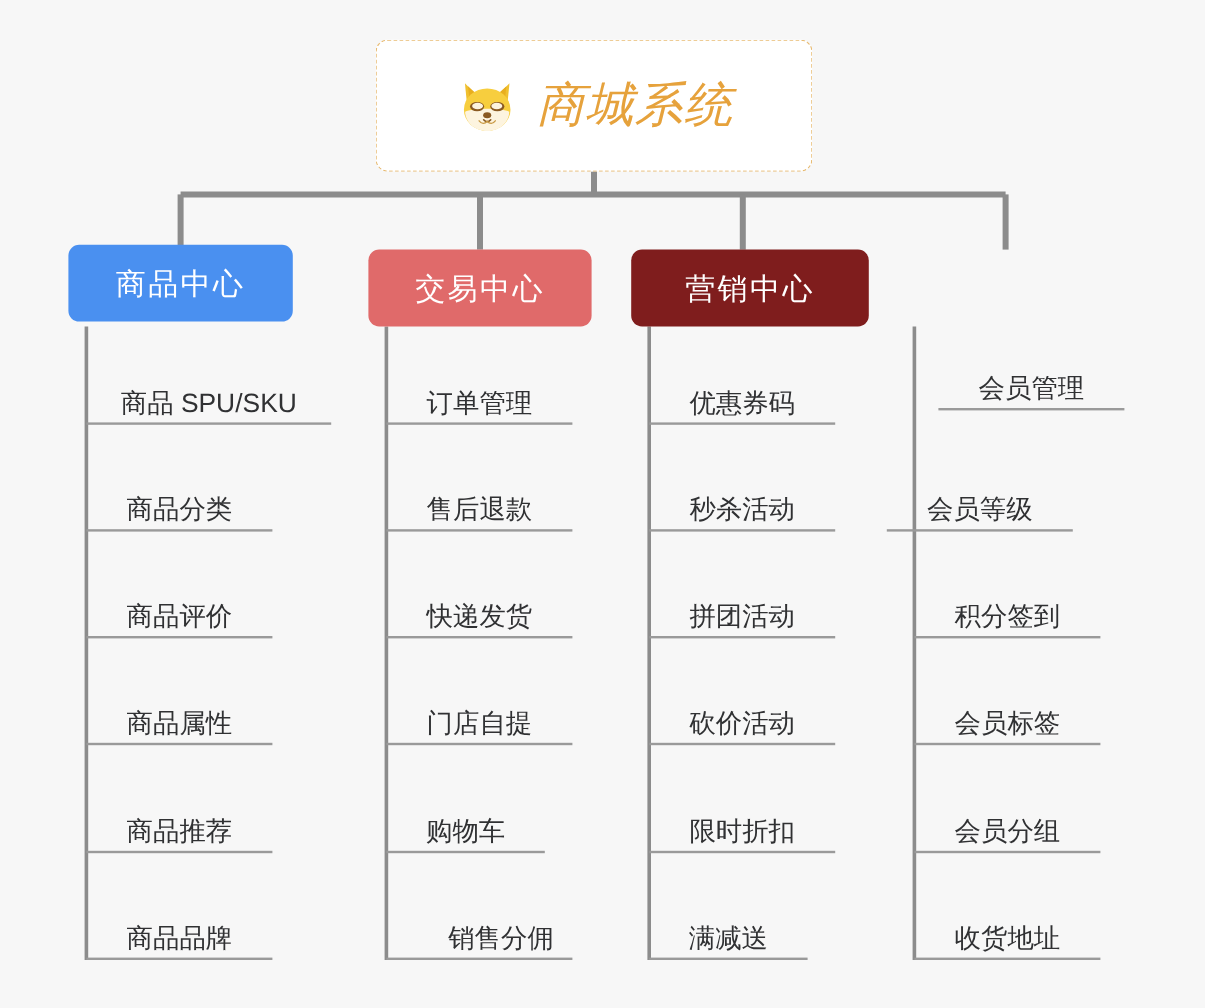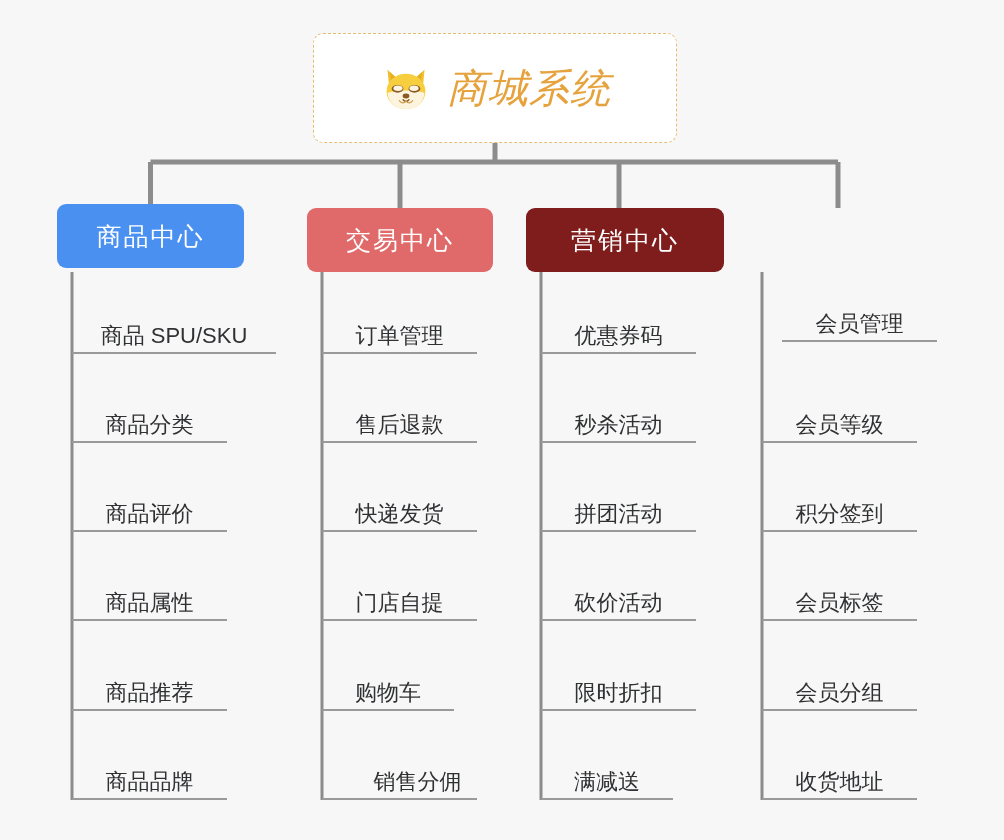--- a/index.html
+++ b/index.html
@@ -194,21 +194,21 @@
     </div>
     <div class="leaf" style="left: 541px; width: 155px; top: 669px; height: 42px;">
       <span class="leaf-label">限时折扣</span>
     </div>
     <div class="leaf" style="left: 541px; width: 132px; top: 758px; height: 42px;">
       <span class="leaf-label">满减送</span>
     </div>
     <div class="leaf" style="left: 762px; width: 155px; top: 300px; height: 42px; margin-left: 20px;">
       <span class="leaf-label">会员管理</span>
     </div>
-    <div class="leaf" style="left: 762px; width: 155px; top: 401px; height: 42px;">
+    <div class="leaf" style="left: 739px; width: 155px; top: 401px; height: 42px;">
       <span class="leaf-label">会员等级</span>
     </div>
     <div class="leaf" style="left: 762px; width: 155px; top: 490px; height: 42px;">
       <span class="leaf-label">积分签到</span>
     </div>
     <div class="leaf" style="left: 762px; width: 155px; top: 579px; height: 42px;">
       <span class="leaf-label">会员标签</span>
     </div>
     <div class="leaf" style="left: 762px; width: 155px; top: 669px; height: 42px;">
       <span class="leaf-label">会员分组</span>

